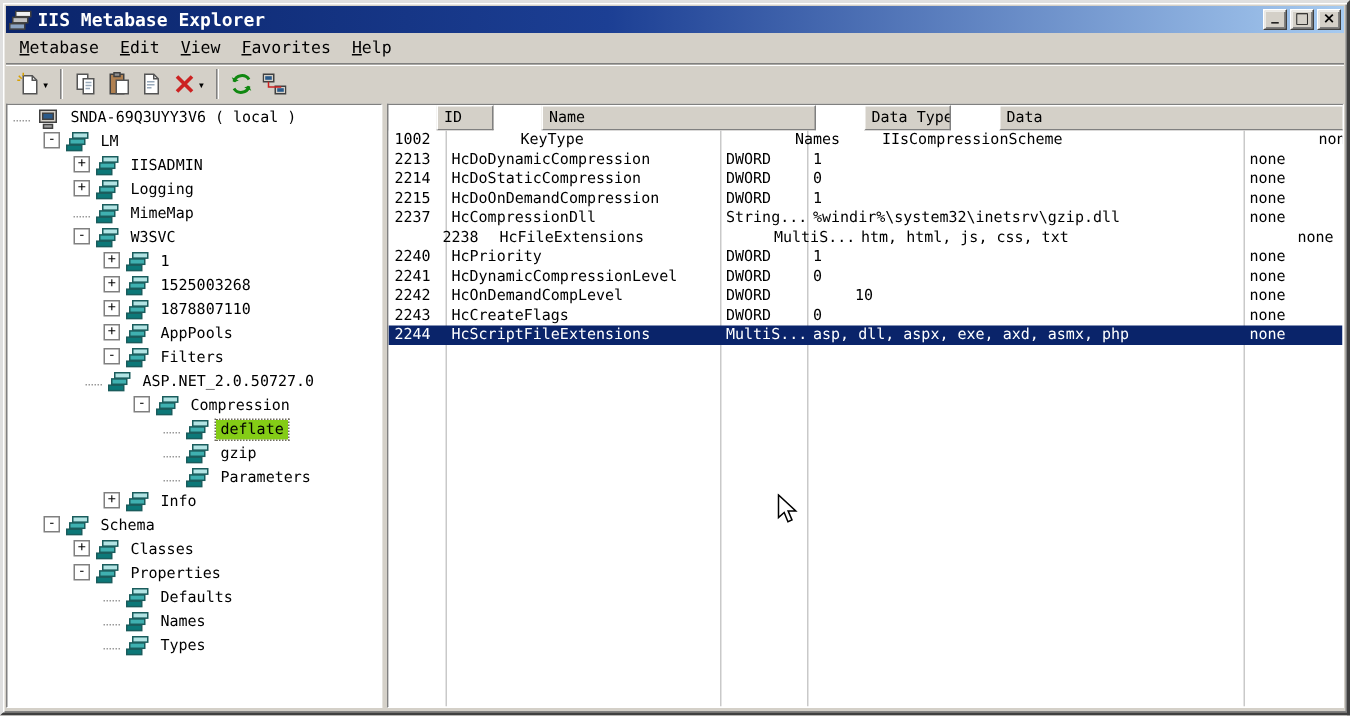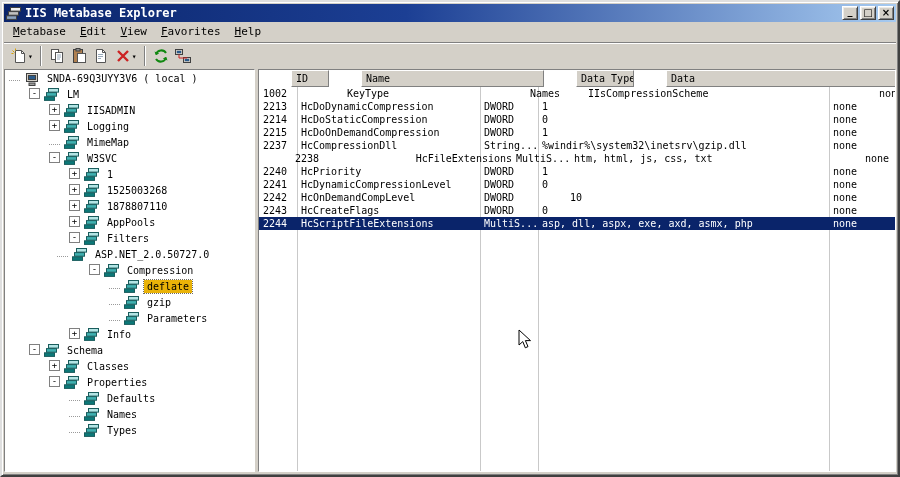--- a/index.html
+++ b/index.html
@@ -35,21 +35,21 @@
   .main { flex:1; display:flex; overflow:hidden; }
   .tree-panel { flex:0 0 251px; width:251px; background:#fff; overflow:hidden; padding-top:2px;
     border:1px solid; border-color:#808080 #fff #fff #808080; }
   .tree-row { height:16px; display:flex; align-items:flex-start; white-space:pre; font-size:10px; color:#000; }
   .expander { width:11px; height:11px; flex:0 0 11px; border:1px solid #808080; background:#fff;
     font:9px/9px "DejaVu Sans Mono", monospace; text-align:center; margin-right:4px; }
   .twig { width:11px; height:16px; flex:0 0 11px; margin-right:4px; position:relative; }
   .twig::after { content:""; position:absolute; top:8px; left:0; width:11px; border-top:1px dotted #9a9a9a; }
   .tree-icon { width:16px; height:14px; flex:0 0 16px; margin-right:4px; }
   .tree-label { padding:1px 3px; }
-  .tree-label.selected { background:#eab308; outline:1px dotted #6f6c60; }
+  .tree-label.selected { background:#84cc16; outline:1px dotted #6f6c60; }
 
   .splitter { flex:0 0 3px; background:#d4d0c8; }
 
   .list-panel { flex:1; background:#fff; display:flex; flex-direction:column; overflow:hidden;
     border:1px solid; border-color:#808080 #fff #fff #808080; }
   .list-header { flex:0 0 17px; display:flex; }
   .hcell { height:17px; background:#d4d0c8; border:1px solid; border-color:#fff #808080 #808080 #fff;
     padding:2px 0 0 4px; font-size:10px; white-space:pre; overflow:hidden; flex:0 0 auto;margin-left:32px; }
   .hcell.last { flex:1 1 auto; }
   .list-body { flex:1; background-color:#fff;
@@ -278,21 +278,21 @@
           <span class="hcell" style="width: 58px;">Data Type</span>
           <span class="hcell" style="width: 291px;">Data</span>
           <span class="hcell last" style="width: 70px;">Attributes</span>
         </div>
       <div class="list-body" id="list-body">
           <div class="lrow"><span class="lcell" style="width: 38px;">1002</span><span class="lcell" style="width: 183px; margin-left: 46px;">KeyType</span><span class="lcell" style="width: 58px;">Names</span><span class="lcell" style="width: 291px;">IIsCompressionScheme</span><span class="lcell last" style="width: 70px;">none</span></div>
           <div class="lrow"><span class="lcell" style="width: 38px;">2213</span><span class="lcell" style="width: 183px;">HcDoDynamicCompression</span><span class="lcell" style="width: 58px;">DWORD</span><span class="lcell" style="width: 291px;">1</span><span class="lcell last" style="width: 70px;">none</span></div>
           <div class="lrow"><span class="lcell" style="width: 38px;">2214</span><span class="lcell" style="width: 183px;">HcDoStaticCompression</span><span class="lcell" style="width: 58px;">DWORD</span><span class="lcell" style="width: 291px;">0</span><span class="lcell last" style="width: 70px;">none</span></div>
           <div class="lrow"><span class="lcell" style="width: 38px;">2215</span><span class="lcell" style="width: 183px;">HcDoOnDemandCompression</span><span class="lcell" style="width: 58px;">DWORD</span><span class="lcell" style="width: 291px;">1</span><span class="lcell last" style="width: 70px;">none</span></div>
           <div class="lrow"><span class="lcell" style="width: 38px;">2237</span><span class="lcell" style="width: 183px;">HcCompressionDll</span><span class="lcell" style="width: 58px;">String...</span><span class="lcell" style="width: 291px;">%windir%\system32\inetsrv\gzip.dll</span><span class="lcell last" style="width: 70px;">none</span></div>
-          <div class="lrow"><span class="lcell" style="width: 38px; margin-left: 32px;">2238</span><span class="lcell" style="width: 183px; text-align: right;">HcFileExtensions</span><span class="lcell" style="width: 58px;">MultiS...</span><span class="lcell" style="width: 291px;">htm, html, js, css, txt</span><span class="lcell last" style="width: 70px;">none</span></div>
+          <div class="lrow"><span class="lcell" style="width: 38px; margin-left: 32px;">2238</span><span class="lcell" style="width: 183px;">HcFileExtensions</span><span class="lcell" style="width: 58px;">MultiS...</span><span class="lcell" style="width: 291px;">htm, html, js, css, txt</span><span class="lcell last" style="width: 70px;">none</span></div>
           <div class="lrow"><span class="lcell" style="width: 38px;">2240</span><span class="lcell" style="width: 183px;">HcPriority</span><span class="lcell" style="width: 58px;">DWORD</span><span class="lcell" style="width: 291px;">1</span><span class="lcell last" style="width: 70px;">none</span></div>
           <div class="lrow"><span class="lcell" style="width: 38px;">2241</span><span class="lcell" style="width: 183px;">HcDynamicCompressionLevel</span><span class="lcell" style="width: 58px;">DWORD</span><span class="lcell" style="width: 291px;">0</span><span class="lcell last" style="width: 70px;">none</span></div>
           <div class="lrow"><span class="lcell" style="width: 38px;">2242</span><span class="lcell" style="width: 183px;">HcOnDemandCompLevel</span><span class="lcell" style="width: 58px;">DWORD</span><span class="lcell" style="width: 291px; padding-left: 32px;">10</span><span class="lcell last" style="width: 70px;">none</span></div>
           <div class="lrow"><span class="lcell" style="width: 38px;">2243</span><span class="lcell" style="width: 183px;">HcCreateFlags</span><span class="lcell" style="width: 58px;">DWORD</span><span class="lcell" style="width: 291px;">0</span><span class="lcell last" style="width: 70px;">none</span></div>
           <div class="lrow selected"><span class="lcell" style="width: 38px;">2244</span><span class="lcell" style="width: 183px;">HcScriptFileExtensions</span><span class="lcell" style="width: 58px;">MultiS...</span><span class="lcell" style="width: 291px;">asp, dll, aspx, exe, axd, asmx, php</span><span class="lcell last" style="width: 70px;">none</span></div>
         </div>
     </div>
   </div>
 
 </div>

